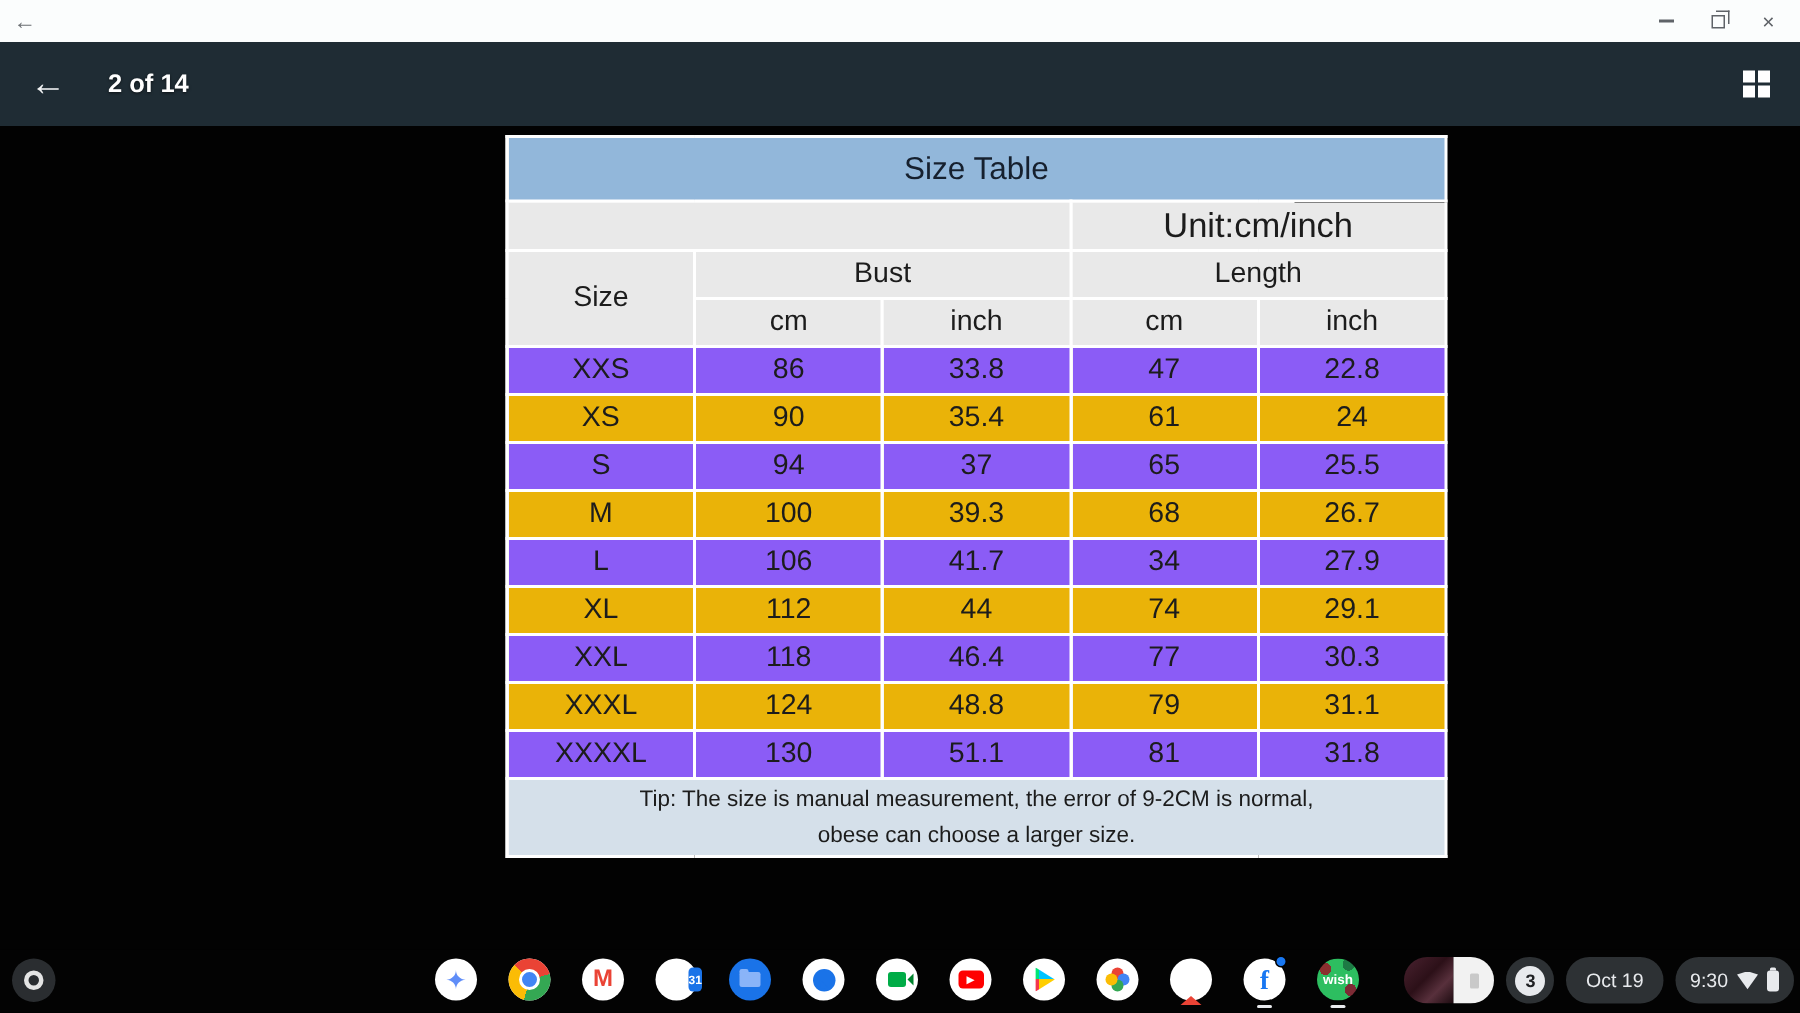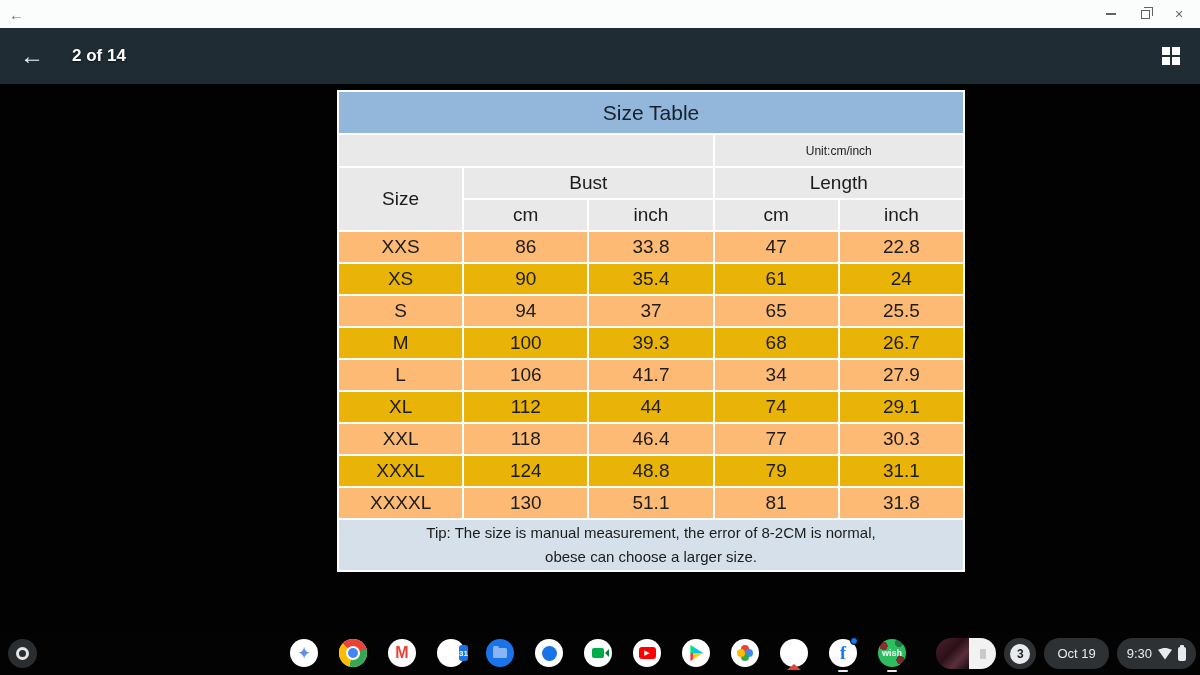--- a/index.html
+++ b/index.html
@@ -32,25 +32,25 @@
   .content { position:absolute; left:0; top:84px; width:1200px; height:549px; background:#020202; }
   .size-img { position:absolute; left:337px; top:6px; width:526px; height:480px;
     background:#f0f0f0; }
   table.size { width:628px; height:480px; border-collapse:collapse; table-layout:fixed;
     font-family:"Liberation Sans", sans-serif; color:#1c1c1c; }
   table.size td, table.size th { border:2px solid #ffffff; text-align:center; padding:0;
     font-weight:normal; overflow:hidden; }
   .r-title { height:43px; }
   .r-title th { background:#92b7da; font-size:21px; font-weight:bold; color:#16202e; }
   .r-unit { height:33px; }
-  .r-unit td { background:#e9e9e9; font-size:12px;margin-top:40px; }
+  .r-unit td { background:#e9e9e9; font-size:23px;margin-top:40px; }
   .r-h { height:32px; }
   .r-h th { background:#e9e9e9; font-size:19px; }
   .r-d { height:32px; font-size:19px; }
-  .r-d.shade td { background:#fdba74; }
+  .r-d.shade td { background:#8b5cf6; }
   .r-d.light td { background:#eab308; }
   .r-tip { height:52px; }
   .r-tip td { background:#d5e0ea; text-align:left; font-size:15px; padding:2px 6px; line-height:24px; }
 
   
   .shelf { position:absolute; left:0; top:633px; width:1200px; height:42px; background:#030303; }
   .launcher { position:absolute; left:8px; top:6px; width:29px; height:29px; border-radius:50%;
     background:#2a2d30; display:flex; align-items:center; justify-content:center; }
   .launcher .ring { width:13px; height:13px; border:3px solid #e4e4e4; border-radius:50%; }
 
@@ -240,21 +240,21 @@
             <td>XXXXL</td>
             <td>130</td>
             <td>51.1</td>
             <td>81</td>
             <td>31.8</td>
           </tr>
         </tbody>
       <tbody>
           <tr class="r-tip">
         <td colspan="5">
-          <div>Tip: The size is manual measurement, the error of 8-2CM is normal,</div>
+          <div>Tip: The size is manual measurement, the error of 9-2CM is normal,</div>
           <div>obese can choose a larger size.</div>
         </td>
       </tr>
     </tbody>
       </table>
   </div>
 </div>
 
 <div class="shelf">
   <div class="launcher">

